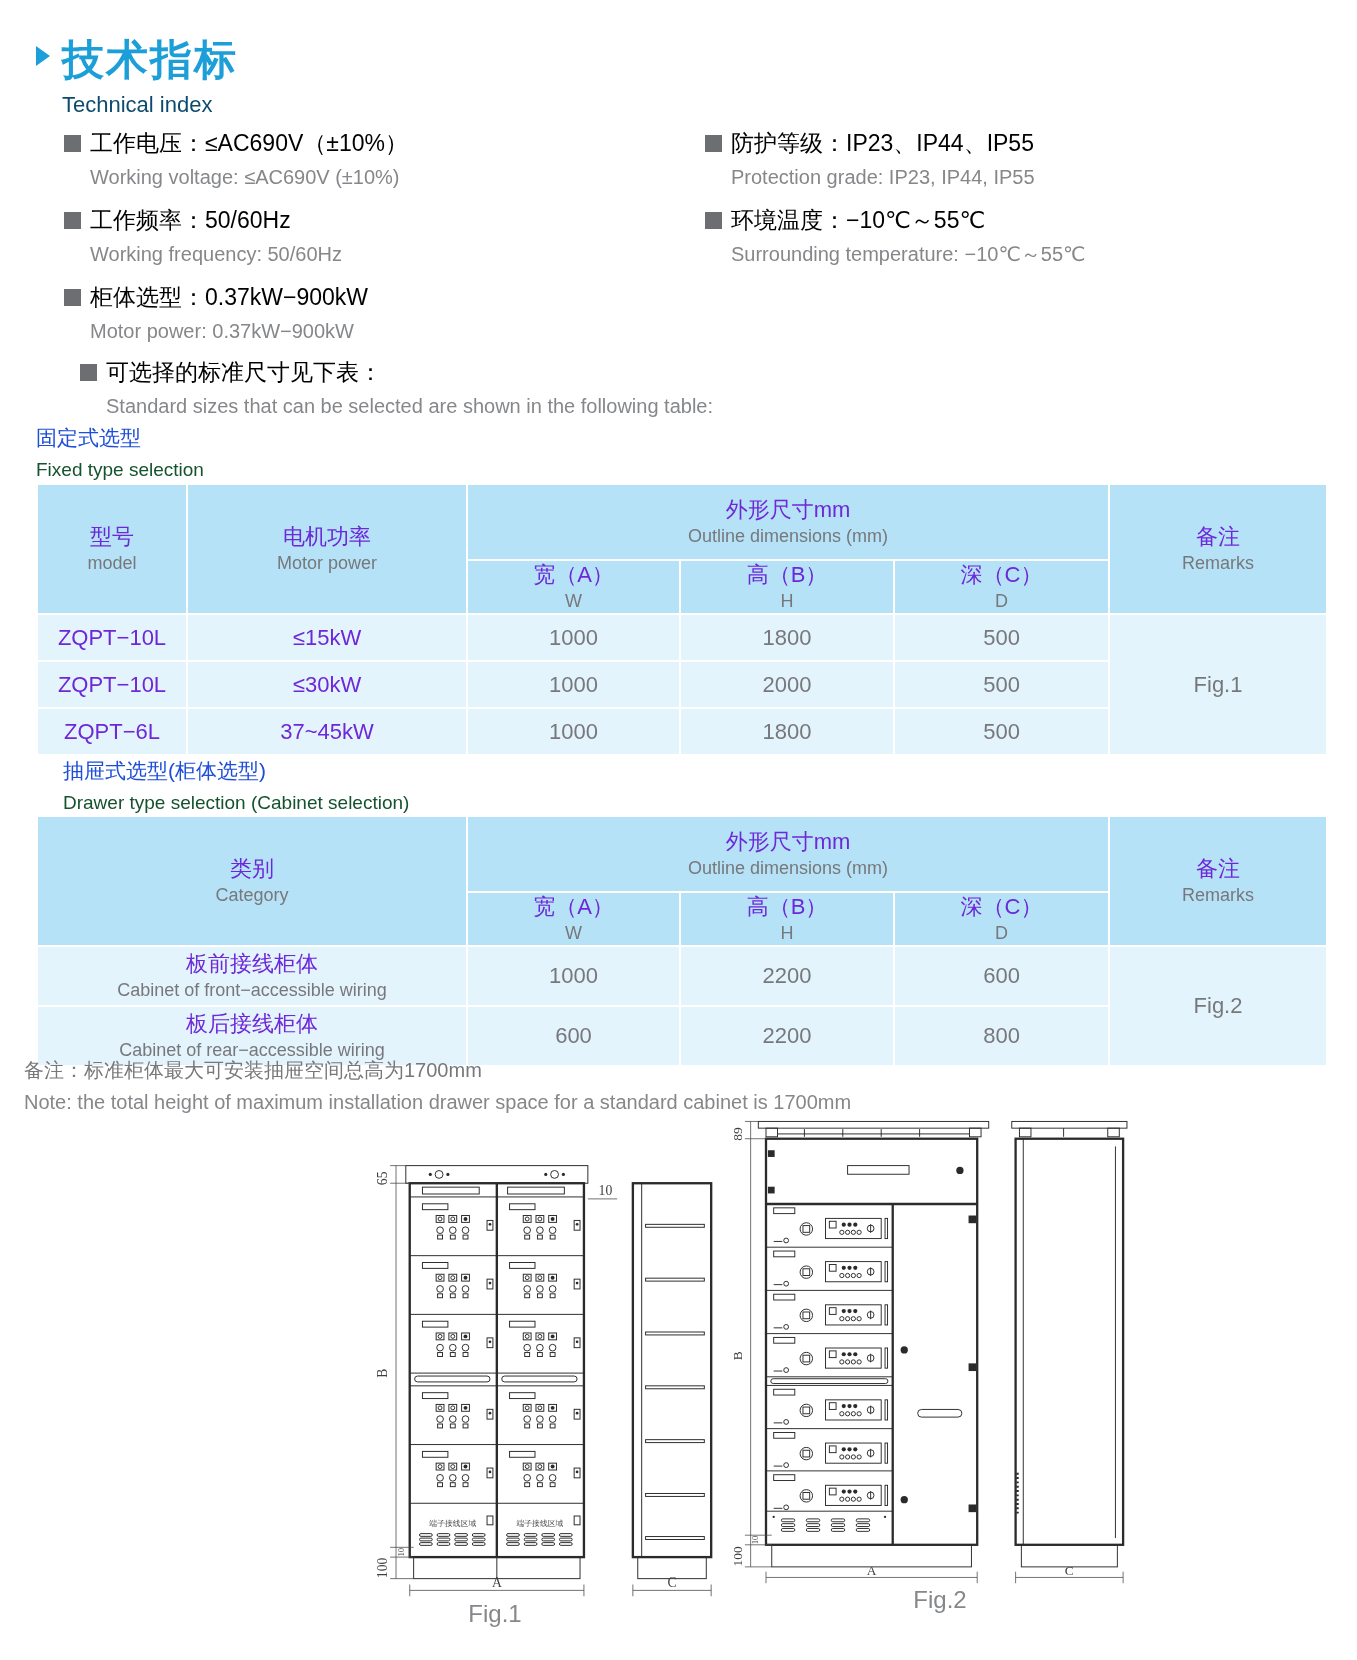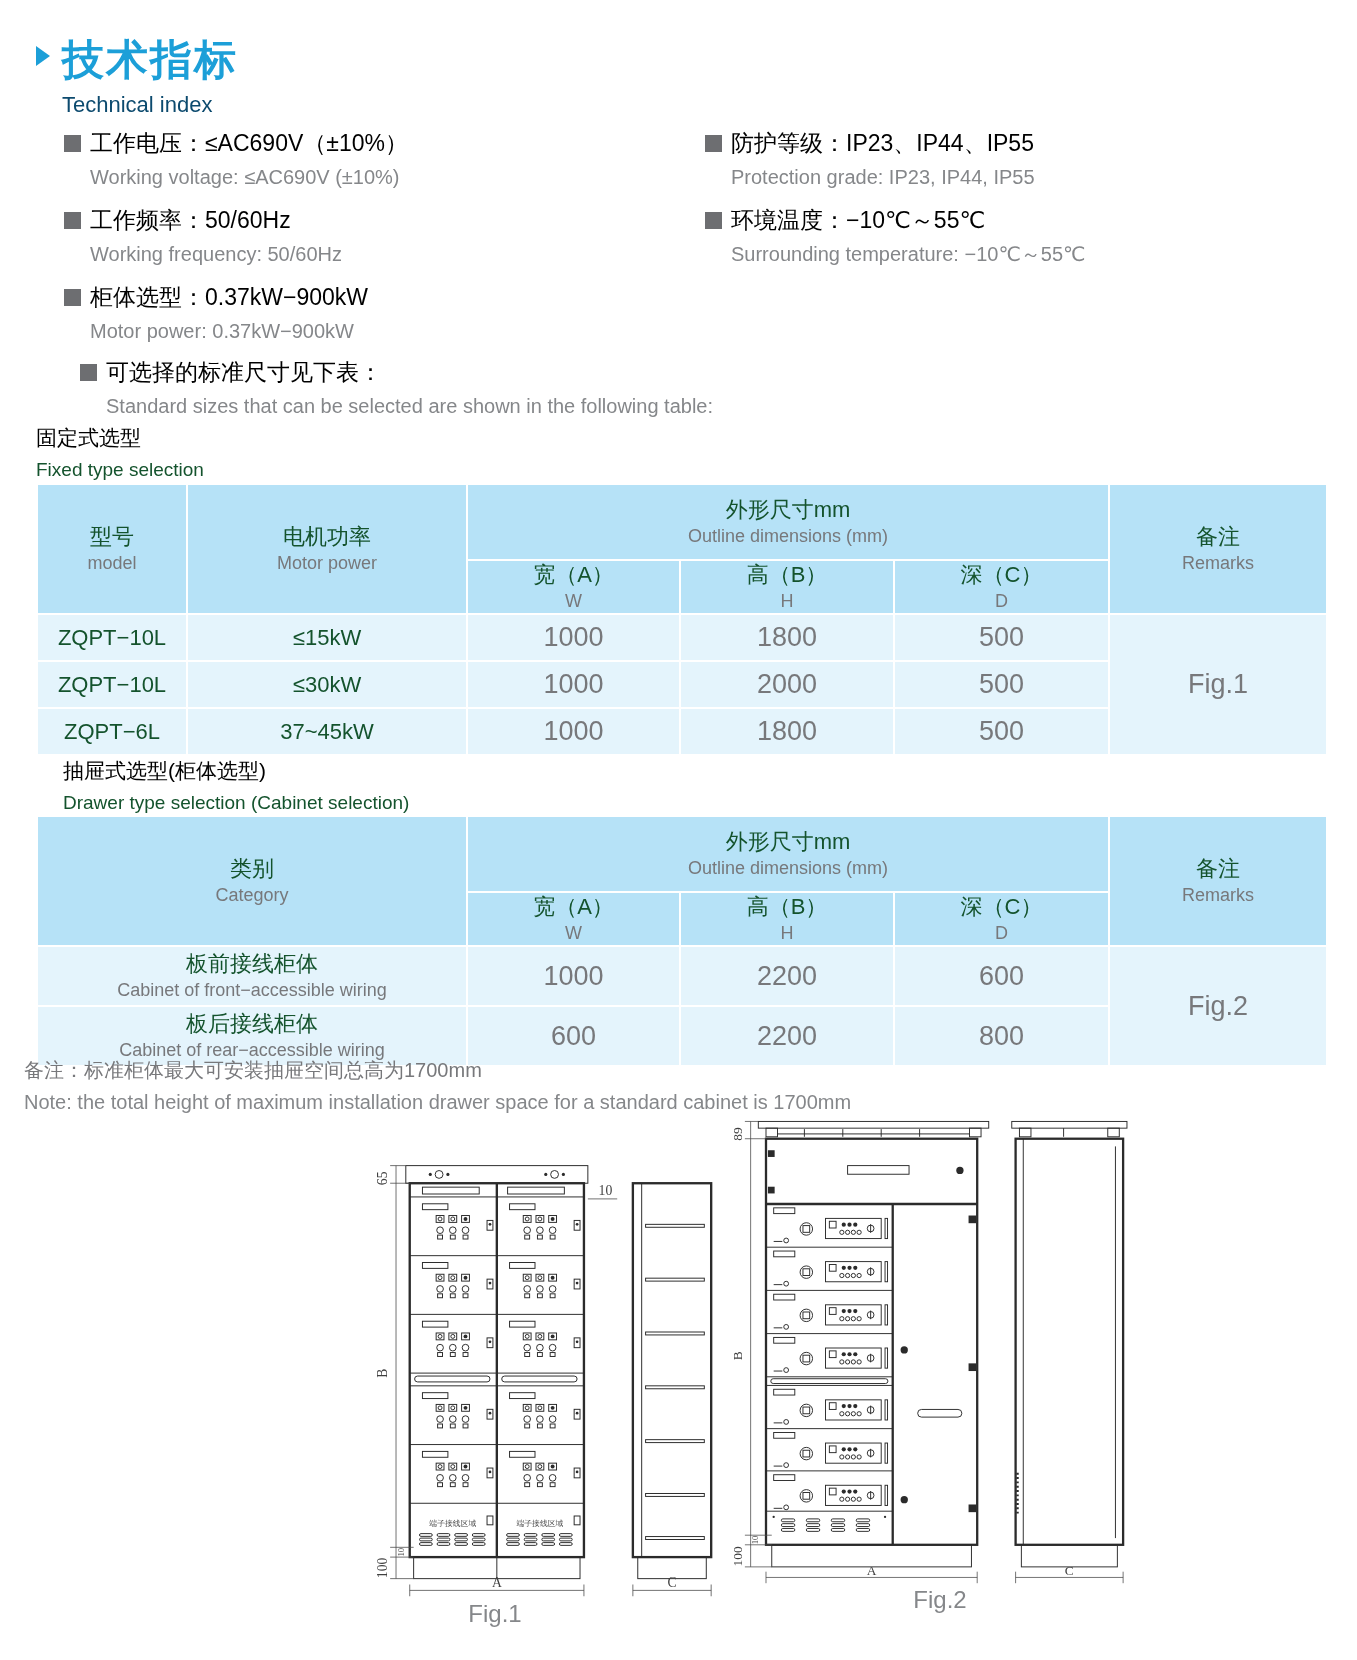--- a/index.html
+++ b/index.html
@@ -12,30 +12,30 @@
   
   .title-zh{font-size:42px;font-weight:bold;color:#1c9fd8;letter-spacing:2px;}
   .title-en{font-size:22px;color:#0c4a6e;margin-top:4px;}
   .title-arrow{width:0;height:0;border-left:14px solid #1c9fd8;border-top:10px solid transparent;border-bottom:10px solid transparent;}
   
   .spec-item{margin-bottom:13px;}
   .spec-zh{font-size:23px;color:#000000;line-height:30px;display:flex;align-items:center;}
   .bullet{display:inline-block;width:17px;height:17px;background:#6d6e71;margin-right:9px;flex:0 0 auto;}
   .spec-en{font-size:20px;color:#85878a;line-height:30px;margin:4px 0 0 26px;}
   
-  .sec-zh{font-size:21px;color:#000000;}
+  .sec-zh{font-size:21px;color:#1d4ed8;}
   .sec-en{font-size:19px;color:#14532d;margin-top:7px;}
   
   table{border-collapse:collapse;table-layout:fixed;}
   td{border:2px solid #ffffff;text-align:center;vertical-align:middle;padding:0;}
   .hd{background:#b6e2f7;}
   .bd{background:#e4f4fc;}
-  .c-zh{font-size:22px;color:#14532d;line-height:28px;}
+  .c-zh{font-size:22px;color:#6d28d9;line-height:28px;}
   .c-en{font-size:18px;color:#77787b;line-height:24px;}
-  .c-val{font-size:27px;color:#77787b;}
+  .c-val{font-size:22px;color:#77787b;}
   .h-top{height:74px;} .h-sub{height:50px;}
   .r1{height:45px;} .r2{height:58px;}
   
   .note-zh{font-size:20px;color:#77787b;}
   .note-en{font-size:20px;color:#85878a;margin-top:7px;}
   
   svg .ln{stroke:#2b2b2b;fill:none;stroke-width:1;}
   svg .ln2{stroke:#2b2b2b;fill:none;stroke-width:2.4;}
   svg .dim{stroke:#4a4a4a;fill:none;stroke-width:0.8;}
   svg text.dimt{fill:#3f3f3f;font-family:"Liberation Serif","DejaVu Serif",serif;font-size:14px;}

